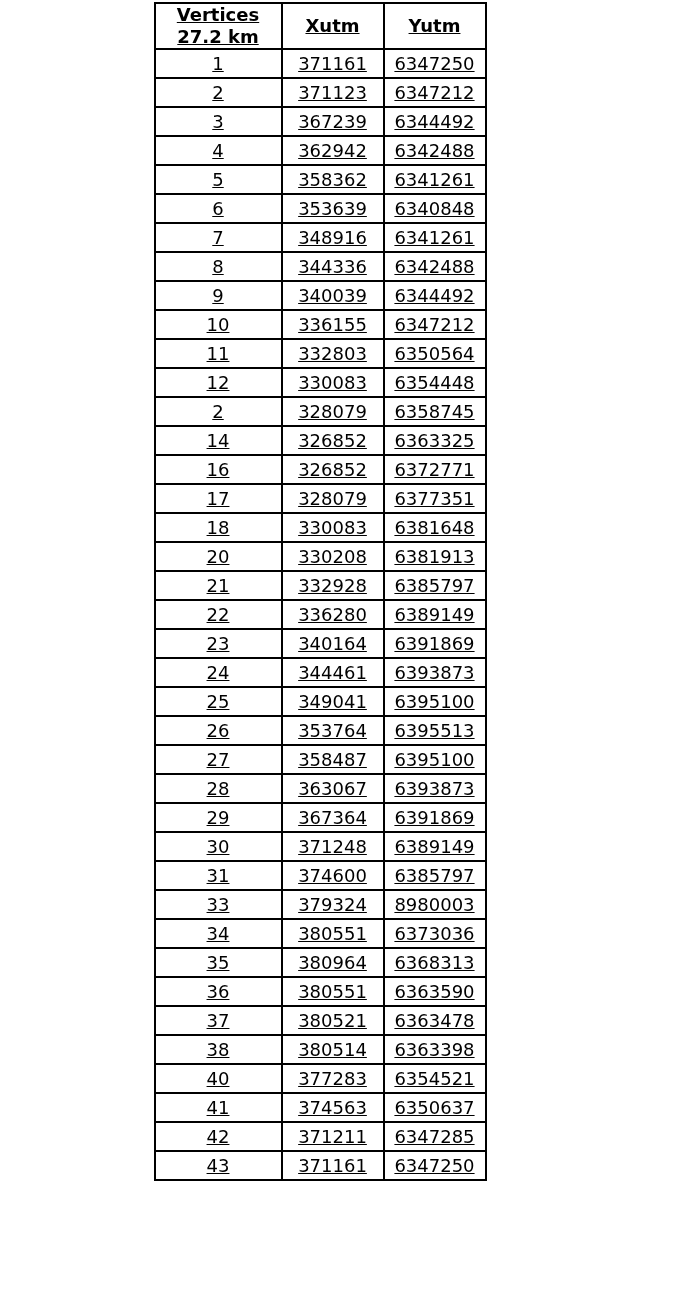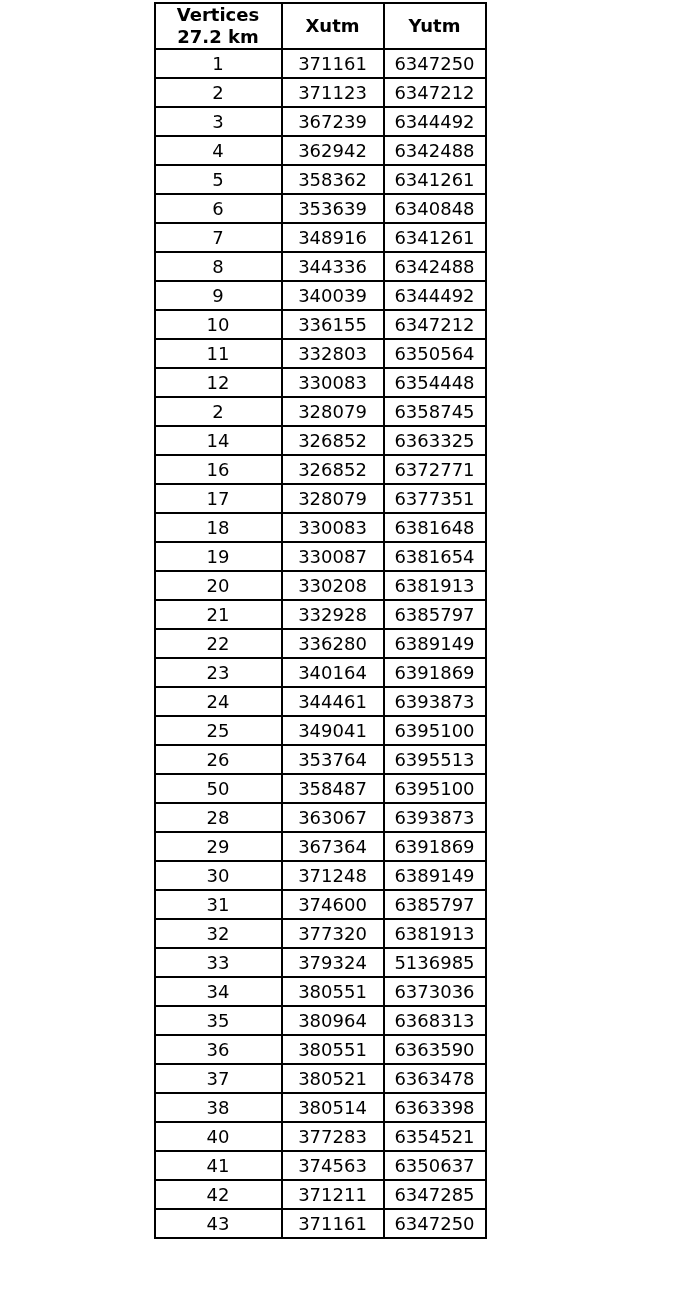--- a/index.html
+++ b/index.html
@@ -12,20 +12,21 @@
     height: 1305px;
     font-family: "DejaVu Sans", sans-serif;
     color: #000000;
   }
   .table-wrap {
     width: 640px;
     padding-top: 2px;
     box-sizing: border-box;
     display: flex;
     justify-content: center;
+    text-decoration: underline;
   }
   table.vertices-table {
     border-collapse: collapse;
     table-layout: fixed;
     width: 331px;
     background: #ffffff;
   }
   table.vertices-table th,
   table.vertices-table td {
     border: 2px solid #000000;
@@ -152,25 +153,20 @@
           <td>17</td>
           <td>328079</td>
           <td>6377351</td>
         </tr>
         <tr>
           <td>18</td>
           <td>330083</td>
           <td>6381648</td>
         </tr>
         <tr>
-          <td>19</td>
-          <td>330087</td>
-          <td>6381654</td>
-        </tr>
-        <tr>
           <td>20</td>
           <td>330208</td>
           <td>6381913</td>
         </tr>
         <tr>
           <td>21</td>
           <td>332928</td>
           <td>6385797</td>
         </tr>
         <tr>
@@ -192,21 +188,21 @@
           <td>25</td>
           <td>349041</td>
           <td>6395100</td>
         </tr>
         <tr>
           <td>26</td>
           <td>353764</td>
           <td>6395513</td>
         </tr>
         <tr>
-          <td>50</td>
+          <td>27</td>
           <td>358487</td>
           <td>6395100</td>
         </tr>
         <tr>
           <td>28</td>
           <td>363067</td>
           <td>6393873</td>
         </tr>
         <tr>
           <td>29</td>
@@ -217,28 +213,23 @@
           <td>30</td>
           <td>371248</td>
           <td>6389149</td>
         </tr>
         <tr>
           <td>31</td>
           <td>374600</td>
           <td>6385797</td>
         </tr>
         <tr>
-          <td>32</td>
-          <td>377320</td>
-          <td>6381913</td>
-        </tr>
-        <tr>
           <td>33</td>
           <td>379324</td>
-          <td>5136985</td>
+          <td>8980003</td>
         </tr>
         <tr>
           <td>34</td>
           <td>380551</td>
           <td>6373036</td>
         </tr>
         <tr>
           <td>35</td>
           <td>380964</td>
           <td>6368313</td>

